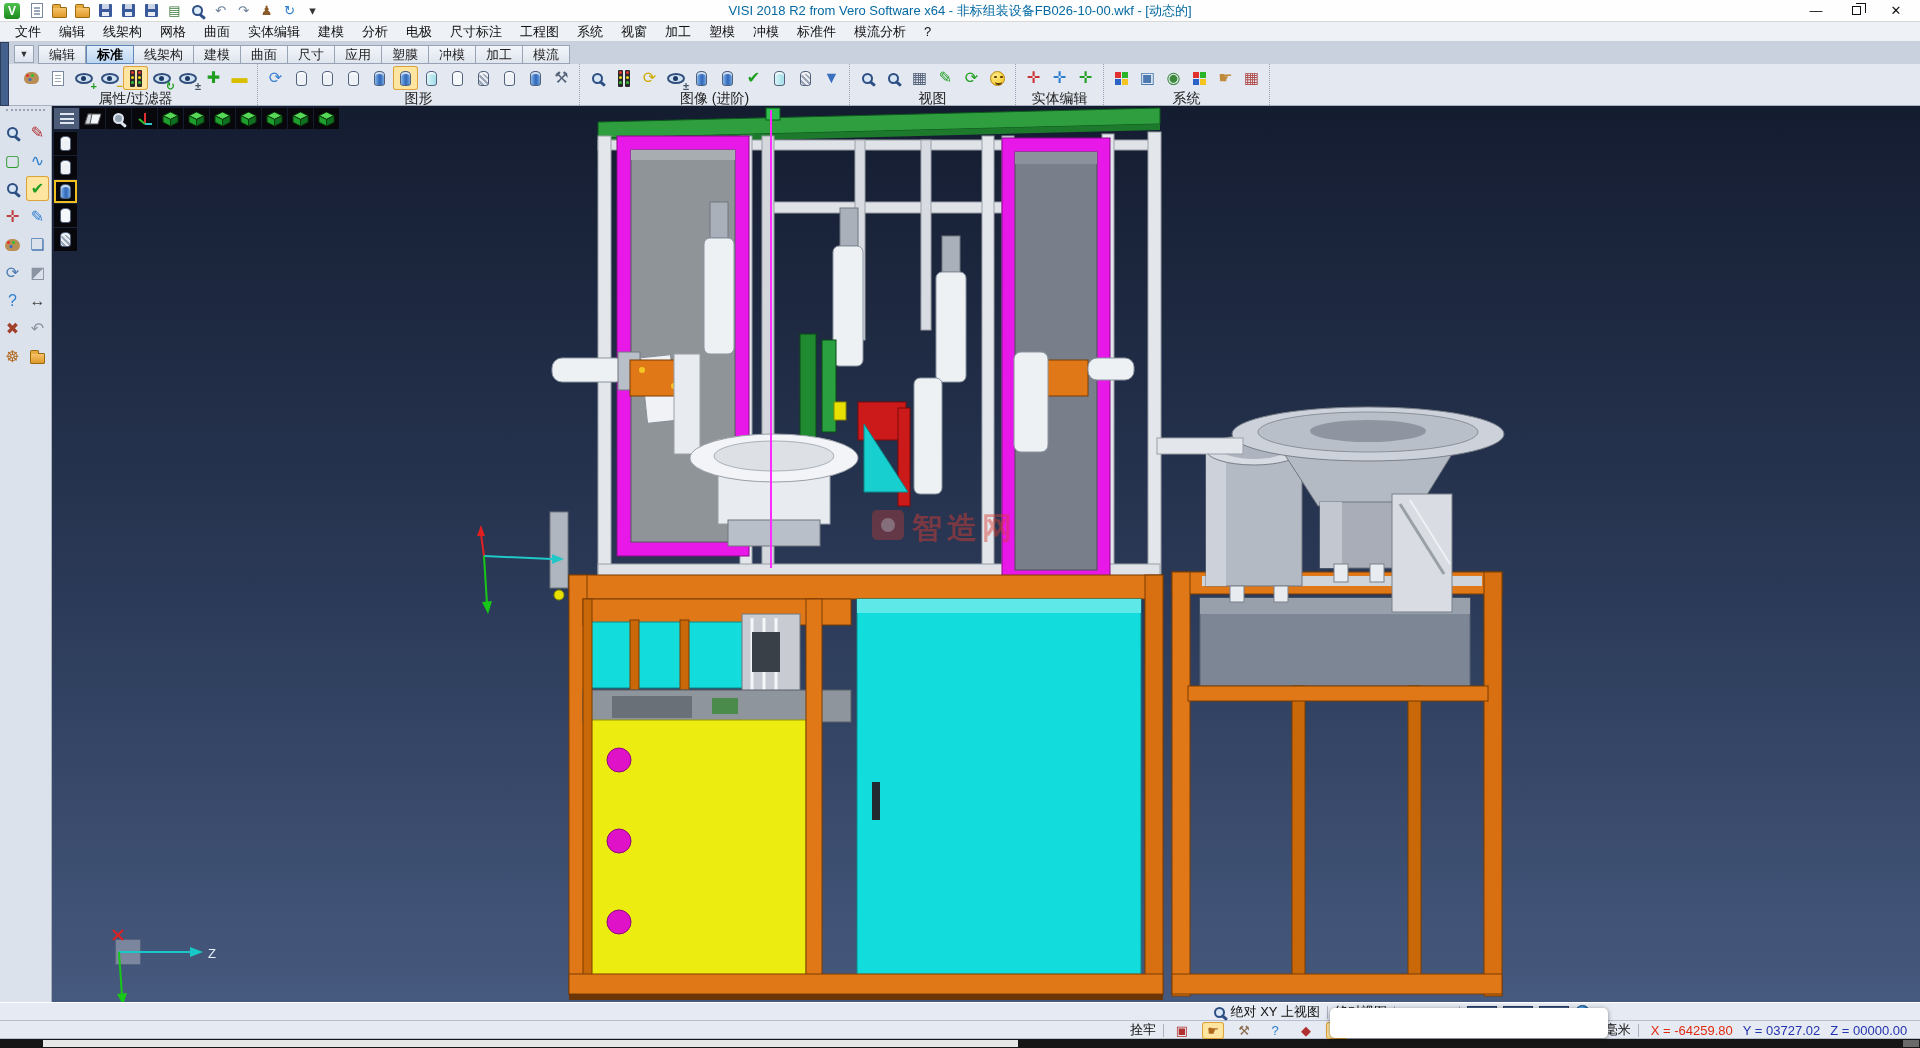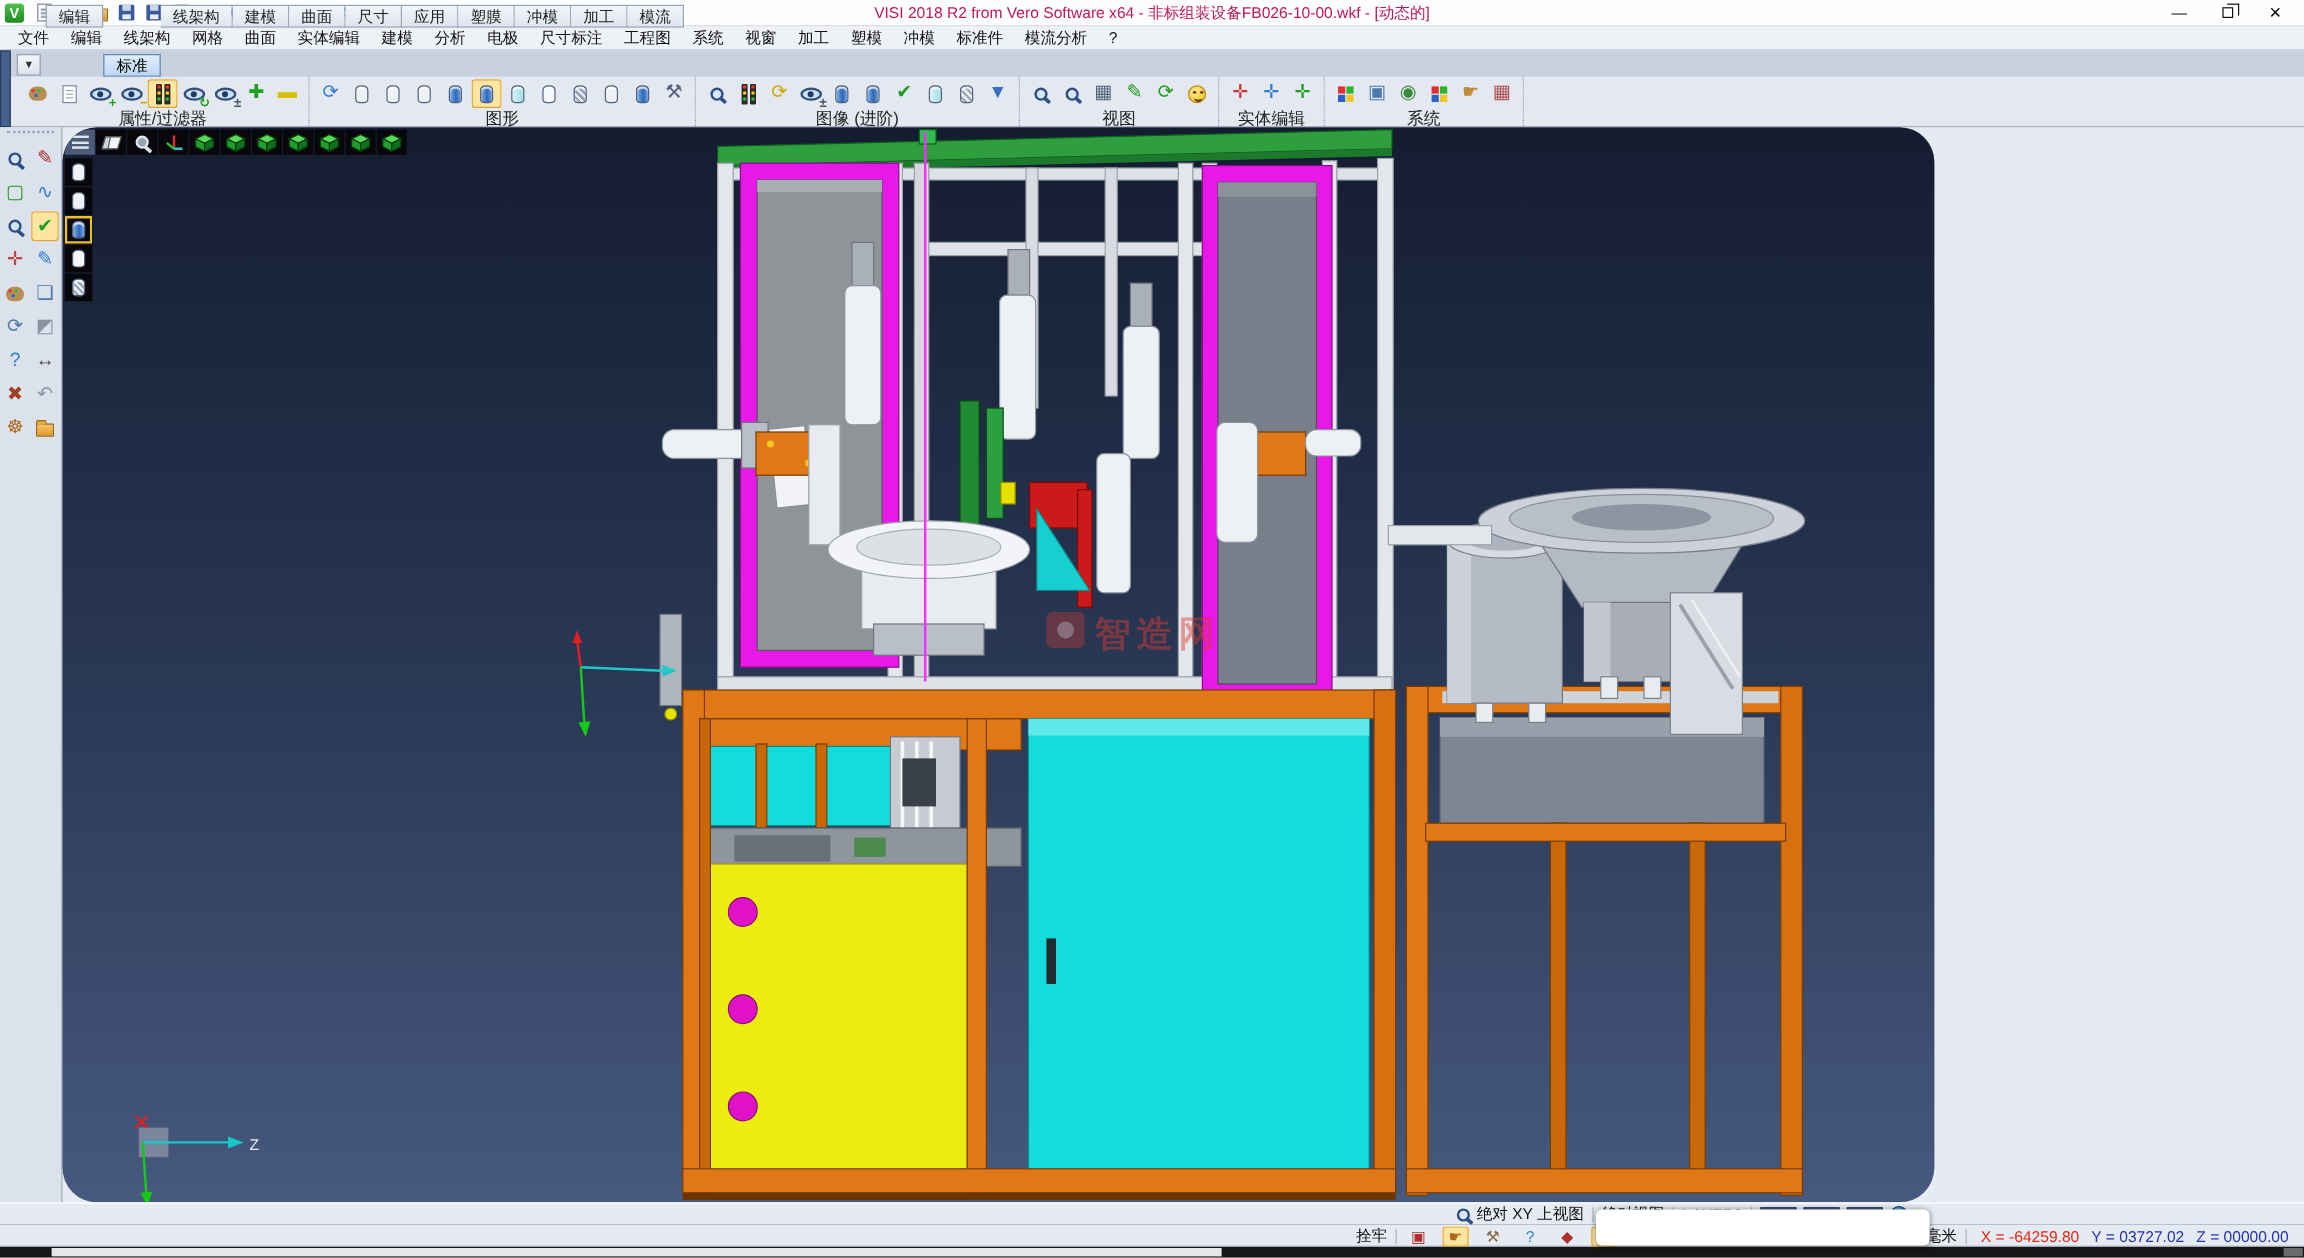--- a/index.html
+++ b/index.html
@@ -3,37 +3,37 @@
 <meta charset="utf-8">
 <style>
   html,body{margin:0;padding:0;background:#555;}
   *{box-sizing:border-box;font-family:"Liberation Sans","DejaVu Sans",sans-serif;}
   #app{position:relative;width:1920px;height:1048px;background:#e6eaf2;overflow:hidden;}
 
   
   .titlebar{position:absolute;left:0;top:0;width:100%;height:22px;background:#fefefe;border-bottom:1px solid #d8d8d8;display:flex;align-items:center;padding:0 4px;}
   .vlogo{width:16px;height:16px;background:linear-gradient(180deg,#4fc24f,#1e8a1e);color:#fff;font-weight:bold;font-size:12px;display:flex;align-items:center;justify-content:center;border-radius:3px;margin-right:6px;}
   .qa{display:flex;gap:2px;align-items:center;}
-  .title-text{position:absolute;left:50%;transform:translateX(-50%);font-size:13px;color:#be185d;white-space:nowrap;}
+  .title-text{position:absolute;left:50%;transform:translateX(-50%);font-size:13px;color:#0369a1;white-space:nowrap;}
   .winbtns{margin-left:auto;display:flex;}
   .wbtn{width:40px;height:21px;display:flex;align-items:center;justify-content:center;font-size:13px;color:#111;}
   .wbtn i{font-style:normal;}
   .restore-shape{width:9px;height:9px;border:1px solid #111;position:relative;background:#fff;}
   .restore-shape::before{content:"";position:absolute;top:-4px;left:3px;width:9px;height:9px;border:1px solid #111;border-left:none;border-bottom:none;}
 
   
   .menubar{position:absolute;left:0;top:22px;width:100%;height:20px;background:#eef1f6;border-bottom:1px solid #c9cfdb;display:flex;align-items:center;padding-left:6px;}
   .menubar span{padding:0 9px;font-size:13px;color:#111;text-align:right;}
 
   
   .tabrow{position:absolute;left:0;top:42px;width:100%;height:22px;background:#c9d1df;display:flex;align-items:flex-end;padding-left:14px;}
   .tab-drop{width:20px;height:18px;margin:0 4px 1px 0;background:linear-gradient(180deg,#f4f7fb,#dde3ee);border:1px solid #98a3b6;display:flex;align-items:center;justify-content:center;font-size:9px;color:#333;}
   .tab{height:19px;padding:2px 10px;font-size:13px;color:#222;background:linear-gradient(180deg,#f2f5fa,#dfe5ee);border:1px solid #98a3b6;border-left:none;display:flex;align-items:center;}
   .tab:first-of-type{border-left:1px solid #98a3b6;}
-  .tab.active{background:linear-gradient(180deg,#e2eefb,#bcd6f2);border:1px solid #5f87b8;font-weight:normal;color:#000;position:relative;margin-top:41px;}
+  .tab.active{background:linear-gradient(180deg,#e2eefb,#bcd6f2);border:1px solid #5f87b8;font-weight:bold;color:#000;position:relative;}
 
   
   .ribbon{position:absolute;left:0;top:64px;width:100%;height:42px;background:#e3e8f1;border-bottom:1px solid #a9b1c1;display:flex;padding-left:14px;}
   .rgroup{display:flex;flex-direction:column;padding:0 5px;border-right:1px dotted #97a1b4;}
   .ricons{height:28px;display:flex;align-items:center;gap:1px;}
   .rlabel{height:13px;font-size:14px;color:#222;text-align:center;line-height:13px;}
   .edge-strip{position:absolute;left:0;top:42px;width:9px;height:64px;background:#44618e;border:1px solid #2c3e5c;}
 
   
   .ic{width:25px;height:24px;display:inline-flex;align-items:center;justify-content:center;position:relative;border-radius:3px;}
@@ -83,21 +83,21 @@
   .floppy{display:inline-block;width:13px;height:13px;background:#3a5a9c;position:relative;border-radius:1px;}
   .floppy::before{content:"";position:absolute;left:3px;top:0;width:7px;height:5px;background:#cdd6e6;}
   .floppy::after{content:"";position:absolute;left:3px;bottom:1px;width:7px;height:4px;background:#e8edf5;}
 
   
   .leftpanel{position:absolute;left:0;top:106px;width:52px;height:896px;background:#dce2ec;border-right:1px solid #a8b0bf;}
   .grip{height:6px;margin:3px 6px;border-top:2px dotted #9aa4b6;}
   #left-icons{display:grid;grid-template-columns:24px 24px;gap:3px 1px;padding:2px 1px;}
 
   
-  .canvas{position:absolute;left:52px;top:106px;width:1560px;height:896px;background:linear-gradient(180deg,#141c30 0%,#2b3a58 55%,#46597e 100%);overflow:hidden;border-radius:29px;}
+  .canvas{position:absolute;left:52px;top:106px;width:1868px;height:896px;background:linear-gradient(180deg,#141c30 0%,#2b3a58 55%,#46597e 100%);overflow:hidden;}
   #view-row{position:absolute;left:2px;top:2px;display:flex;gap:1px;z-index:5;}
   .ic.vic{width:25px;height:21px;background:#08080c;border-radius:0;}
   .ic.vic:first-child{background:#4c5b77;}
   #layer-strip{position:absolute;left:2px;top:26px;display:flex;flex-direction:column;gap:1px;z-index:5;}
   .ic.lic{width:23px;height:23px;background:#08080c;border-radius:0;}
   .ic.lic.hl{background:#08080c;box-shadow:inset 0 0 0 2px #f0c020;}
   .bars{display:inline-block;width:14px;height:11px;border-top:2px solid #dfe6f0;border-bottom:2px solid #dfe6f0;position:relative;}
   .bars::after{content:"";position:absolute;left:0;top:2.5px;width:14px;height:2px;background:#dfe6f0;}
   .model-svg{position:absolute;left:0;top:0;}
 

